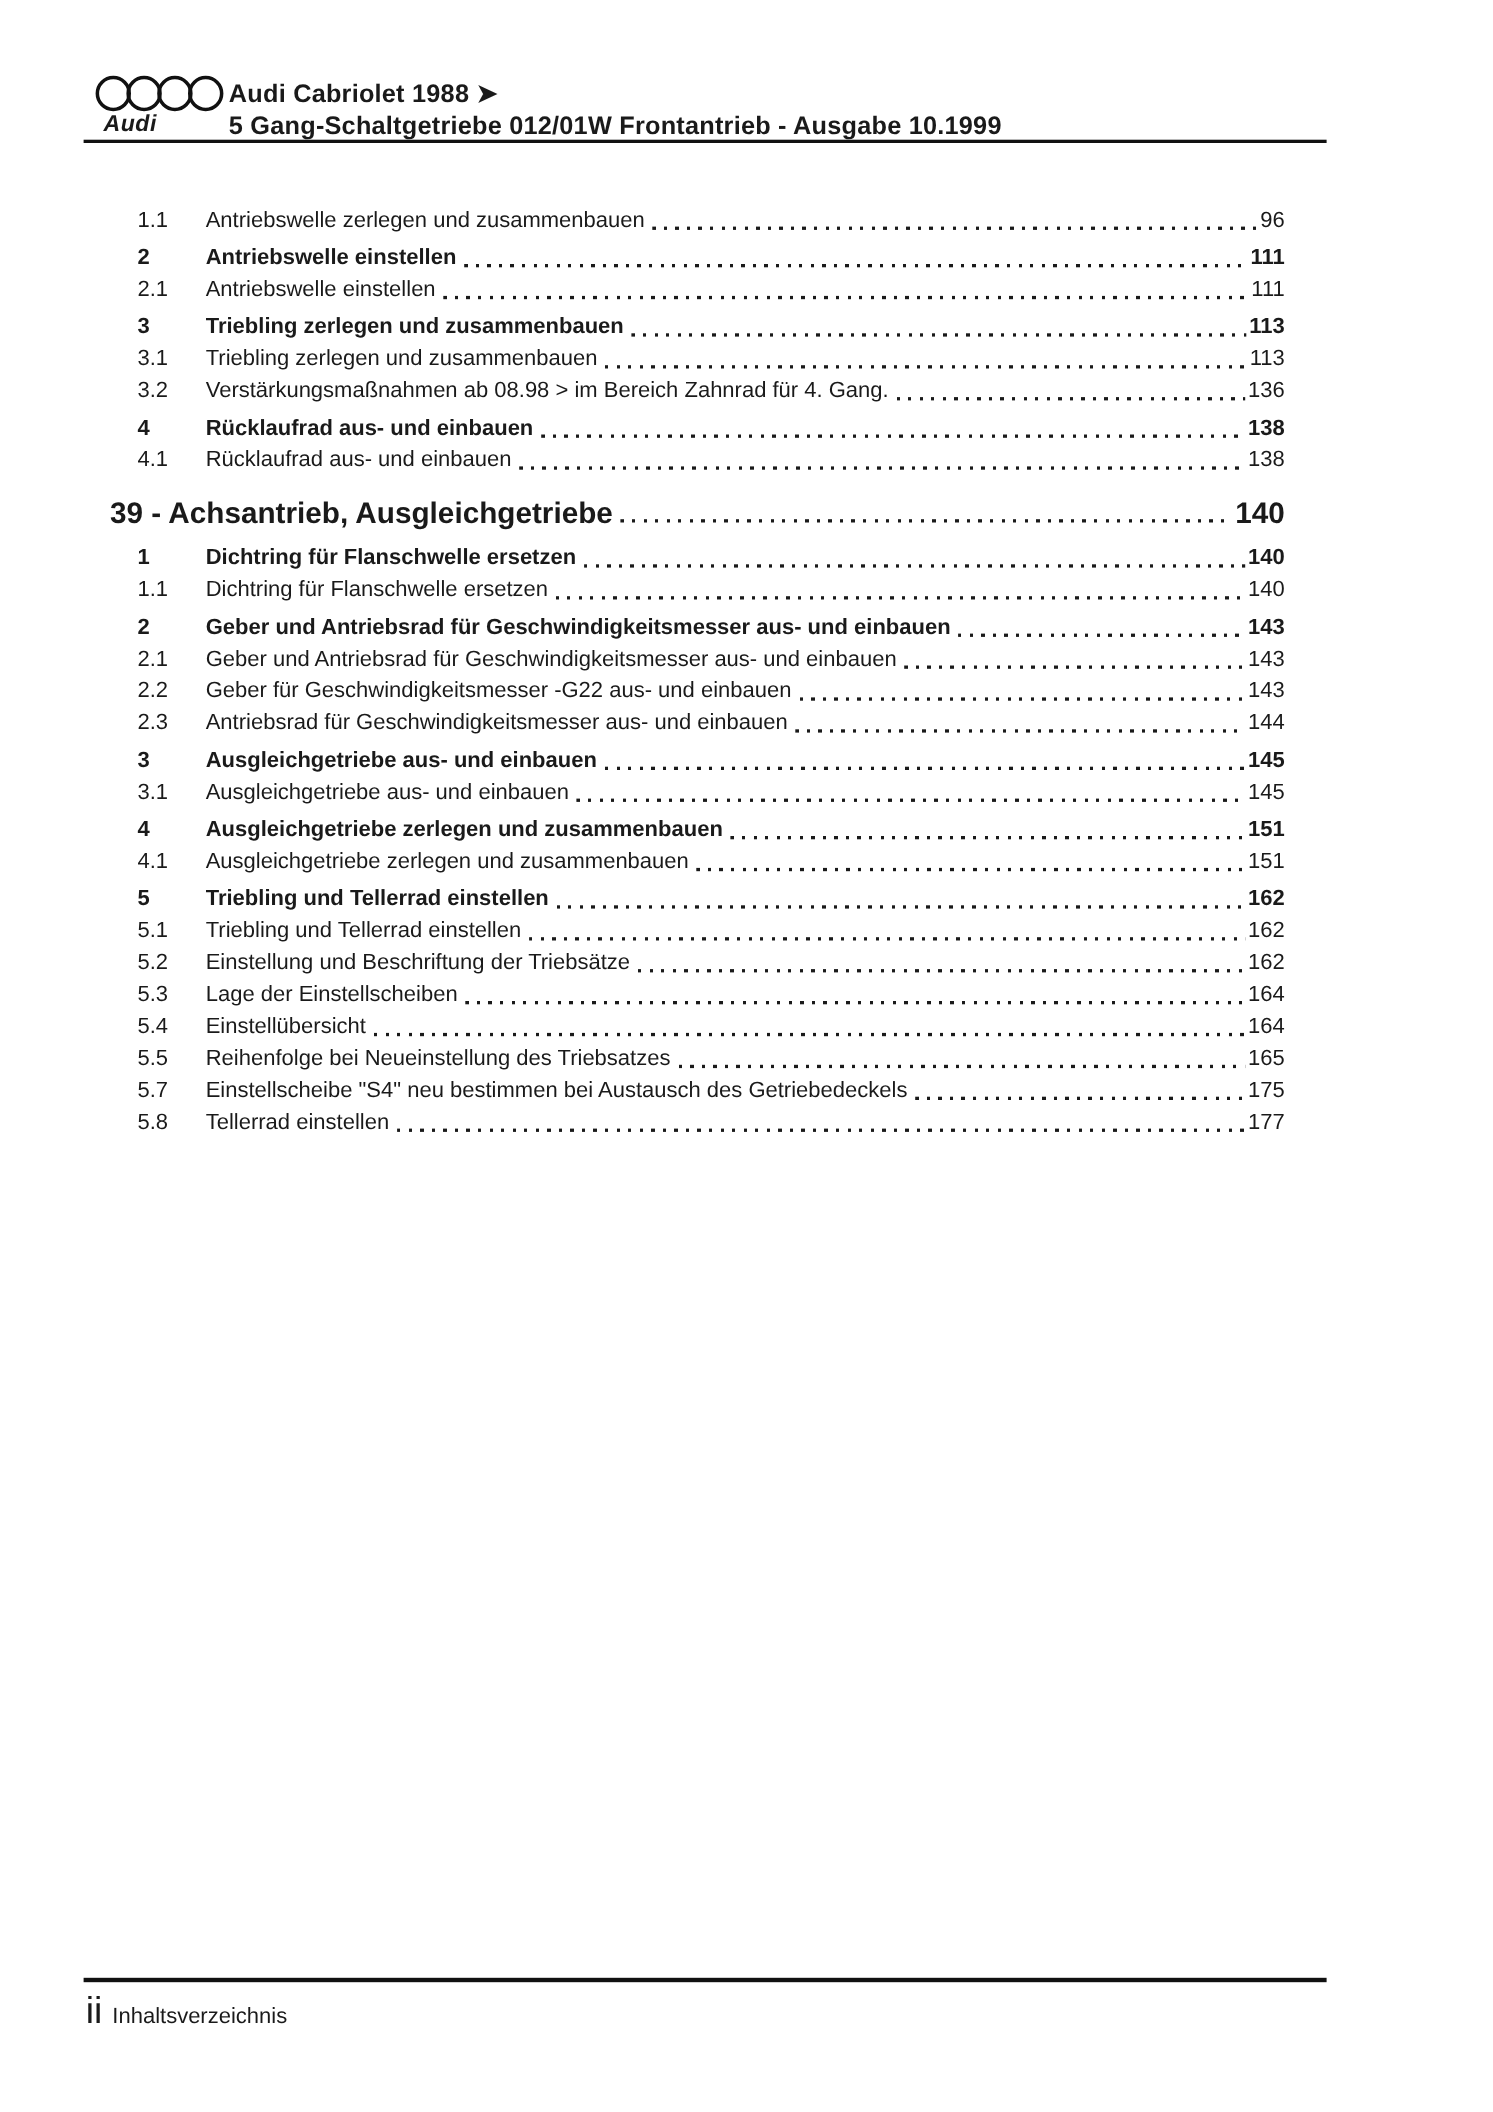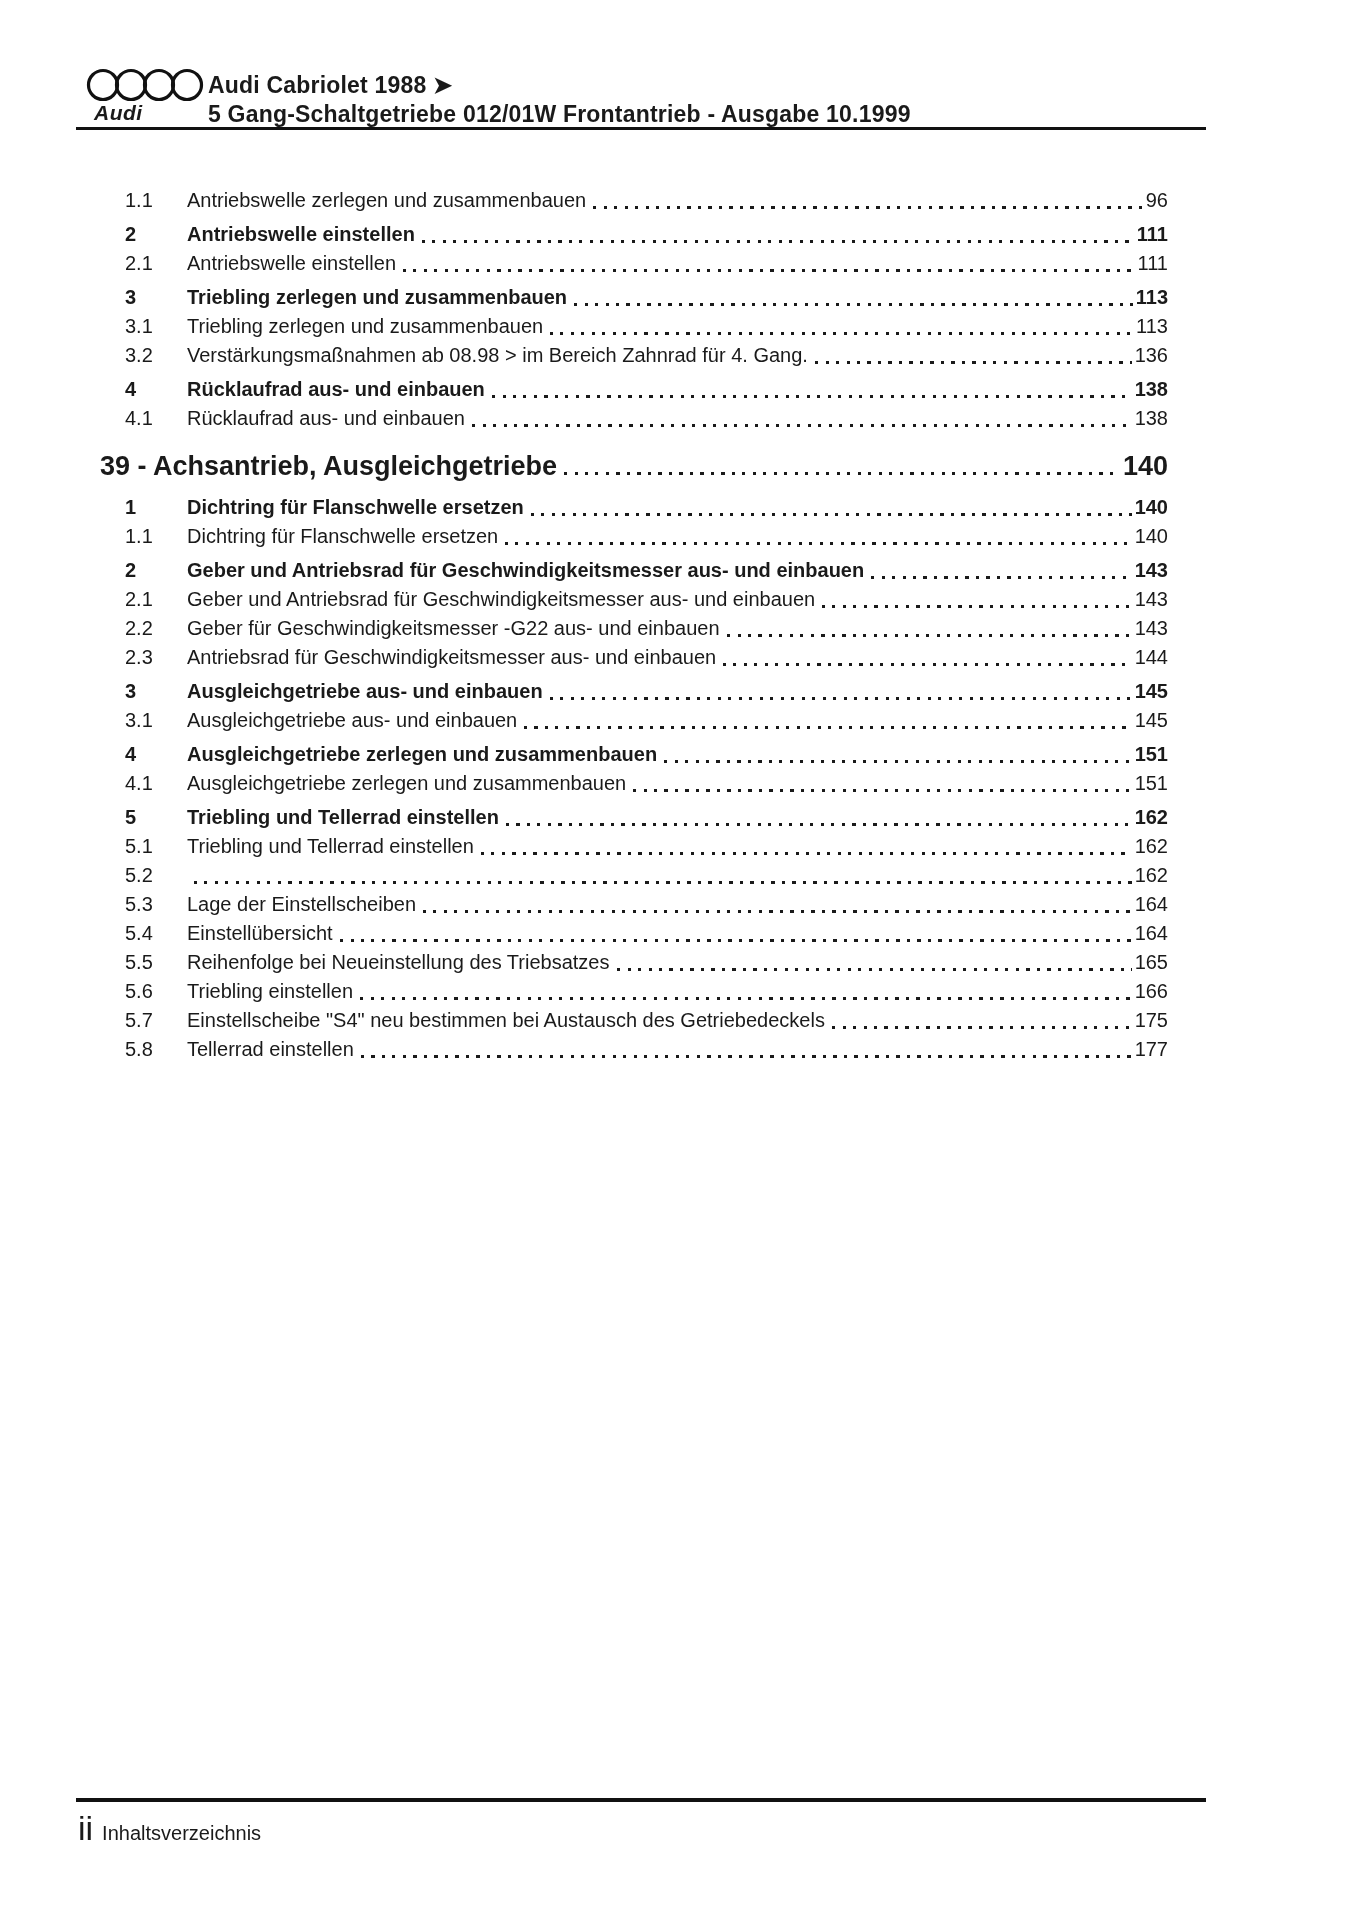--- a/index.html
+++ b/index.html
@@ -184,46 +184,41 @@
       <span class="toc-page">162</span>
     </div>
       <div class="toc-row sub">
       <span class="toc-num">5.1</span>
       <span class="toc-title">Triebling und Tellerrad einstellen</span>
       <span class="toc-leader"></span>
       <span class="toc-page">162</span>
     </div>
       <div class="toc-row sub">
       <span class="toc-num">5.2</span>
+      <span class="toc-title">Einstellung und Beschriftung der Triebsätze</span>
       <span class="toc-leader"></span>
       <span class="toc-page">162</span>
     </div>
       <div class="toc-row sub">
       <span class="toc-num">5.3</span>
       <span class="toc-title">Lage der Einstellscheiben</span>
       <span class="toc-leader"></span>
       <span class="toc-page">164</span>
     </div>
       <div class="toc-row sub">
       <span class="toc-num">5.4</span>
       <span class="toc-title">Einstellübersicht</span>
       <span class="toc-leader"></span>
       <span class="toc-page">164</span>
     </div>
       <div class="toc-row sub">
       <span class="toc-num">5.5</span>
       <span class="toc-title">Reihenfolge bei Neueinstellung des Triebsatzes</span>
       <span class="toc-leader"></span>
       <span class="toc-page">165</span>
-    </div>
-      <div class="toc-row sub">
-      <span class="toc-num">5.6</span>
-      <span class="toc-title">Triebling einstellen</span>
-      <span class="toc-leader"></span>
-      <span class="toc-page">166</span>
     </div>
       <div class="toc-row sub">
       <span class="toc-num">5.7</span>
       <span class="toc-title">Einstellscheibe "S4" neu bestimmen bei Austausch des Getriebedeckels</span>
       <span class="toc-leader"></span>
       <span class="toc-page">175</span>
     </div>
       <div class="toc-row sub">
       <span class="toc-num">5.8</span>
       <span class="toc-title">Tellerrad einstellen</span>

